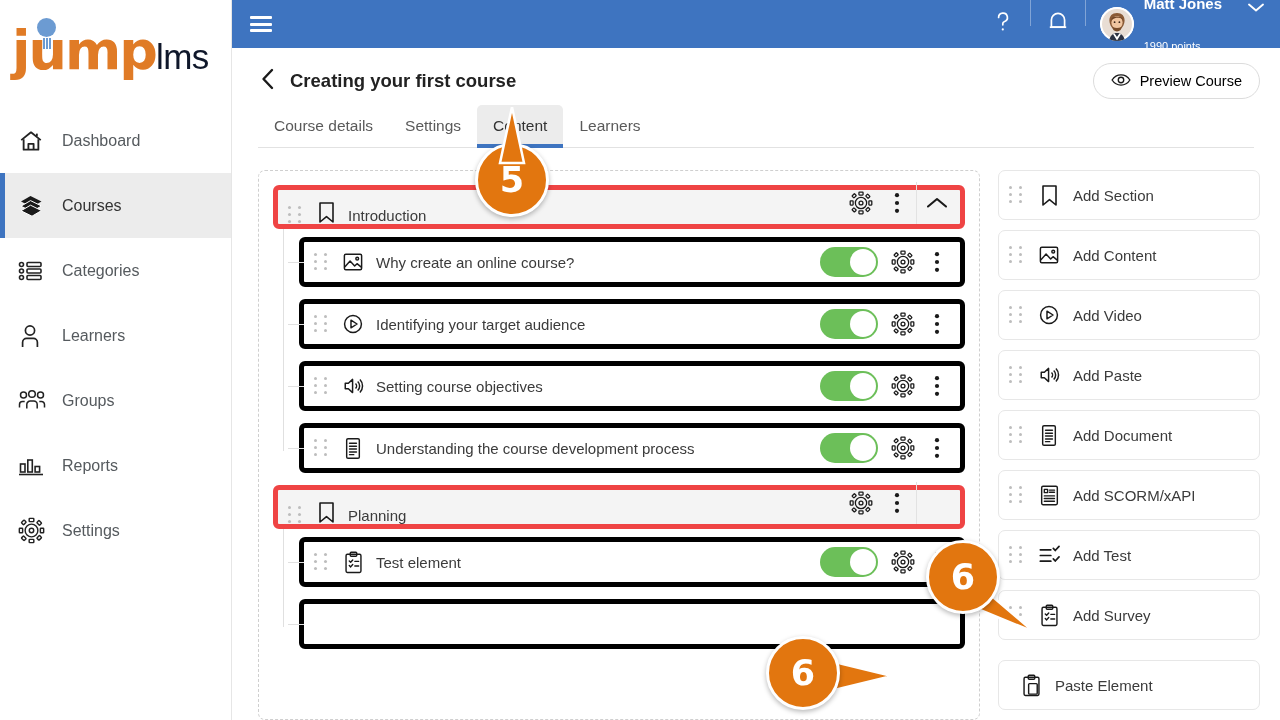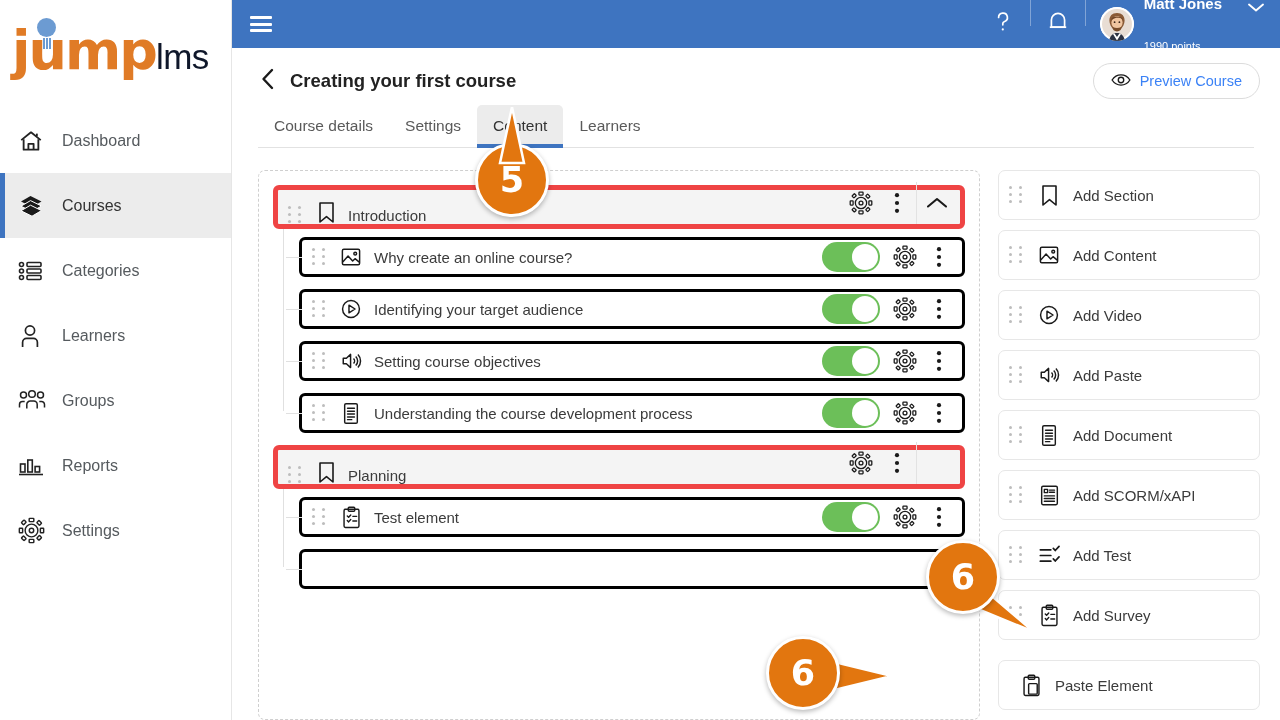--- a/index.html
+++ b/index.html
@@ -81,21 +81,21 @@
   
   .page { position: absolute; left: 232px; top: 48px; width: 1048px; height: 672px; background: #fff; }
   .page-head {
     display: flex; align-items: center; height: 54px; padding: 12px 20px 0 26px;
   }
   .back-btn { width: 26px; cursor: pointer; color: #222; }
   .page-title { font-size: 18.5px; font-weight: 700; color: #222; margin-left: 6px; }
   .preview-btn {
     margin-left: auto; display: flex; align-items: center; gap: 9px;
     border: 1px solid #dcdcdc; border-radius: 20px; height: 36px; padding: 0 17px;
-    background: #fff; cursor: pointer; font-size: 14.5px; color: #3b82f6;
+    background: #fff; cursor: pointer; font-size: 14.5px; color: #000000;
   }
 
   .tabs {
     display: flex; align-items: flex-end; height: 46px;
     margin: 0 26px; border-bottom: 1px solid #e2e2e2; position: relative;
   }
   .tab {
     padding: 0 16px; height: 42px; line-height: 42px; font-size: 15.5px;
     color: #5a5a5a; cursor: pointer; position: relative; border-radius: 5px 5px 0 0;
   }
@@ -135,22 +135,22 @@
   .collapse-btn {
     width: 40px; height: 42px; display: flex; align-items: center; justify-content: center;
     border-left: 1px solid #e2e2e2; cursor: pointer; color: #222;
   }
 
   .children { position: relative; padding-left: 26px; padding-top: 8px; }
   .children:before {
     content: ""; position: absolute; left: 10px; top: 0; bottom: 22px; width: 1px; background: #e0e0e0;
   }
   .item-row {
-    position: relative; display: flex; align-items: center; height: 40px;
-    border: 3px solid #000000; border-radius: 6px; background: #fff;
+    position: relative; display: flex; align-items: center; height: 50px;
+    border: 5px solid #000000; border-radius: 6px; background: #fff;
     margin-bottom: 12px; padding: 0 6px 0 10px;
   }
   .item-row:before {
     content: ""; position: absolute; left: -16px; top: 50%; width: 16px; height: 1px; background: #e0e0e0;
   }
   .item-icon { width: 30px; display: flex; align-items: center; justify-content: center; color: #1c1c1c; }
   .item-title { font-size: 15px; color: #3b3b3b; margin-left: 8px; flex: 1; }
   .toggle {
     width: 58px; height: 30px; border-radius: 16px; background: #6CBF59;
     position: relative; cursor: pointer; flex: none; margin-right: 8px;

